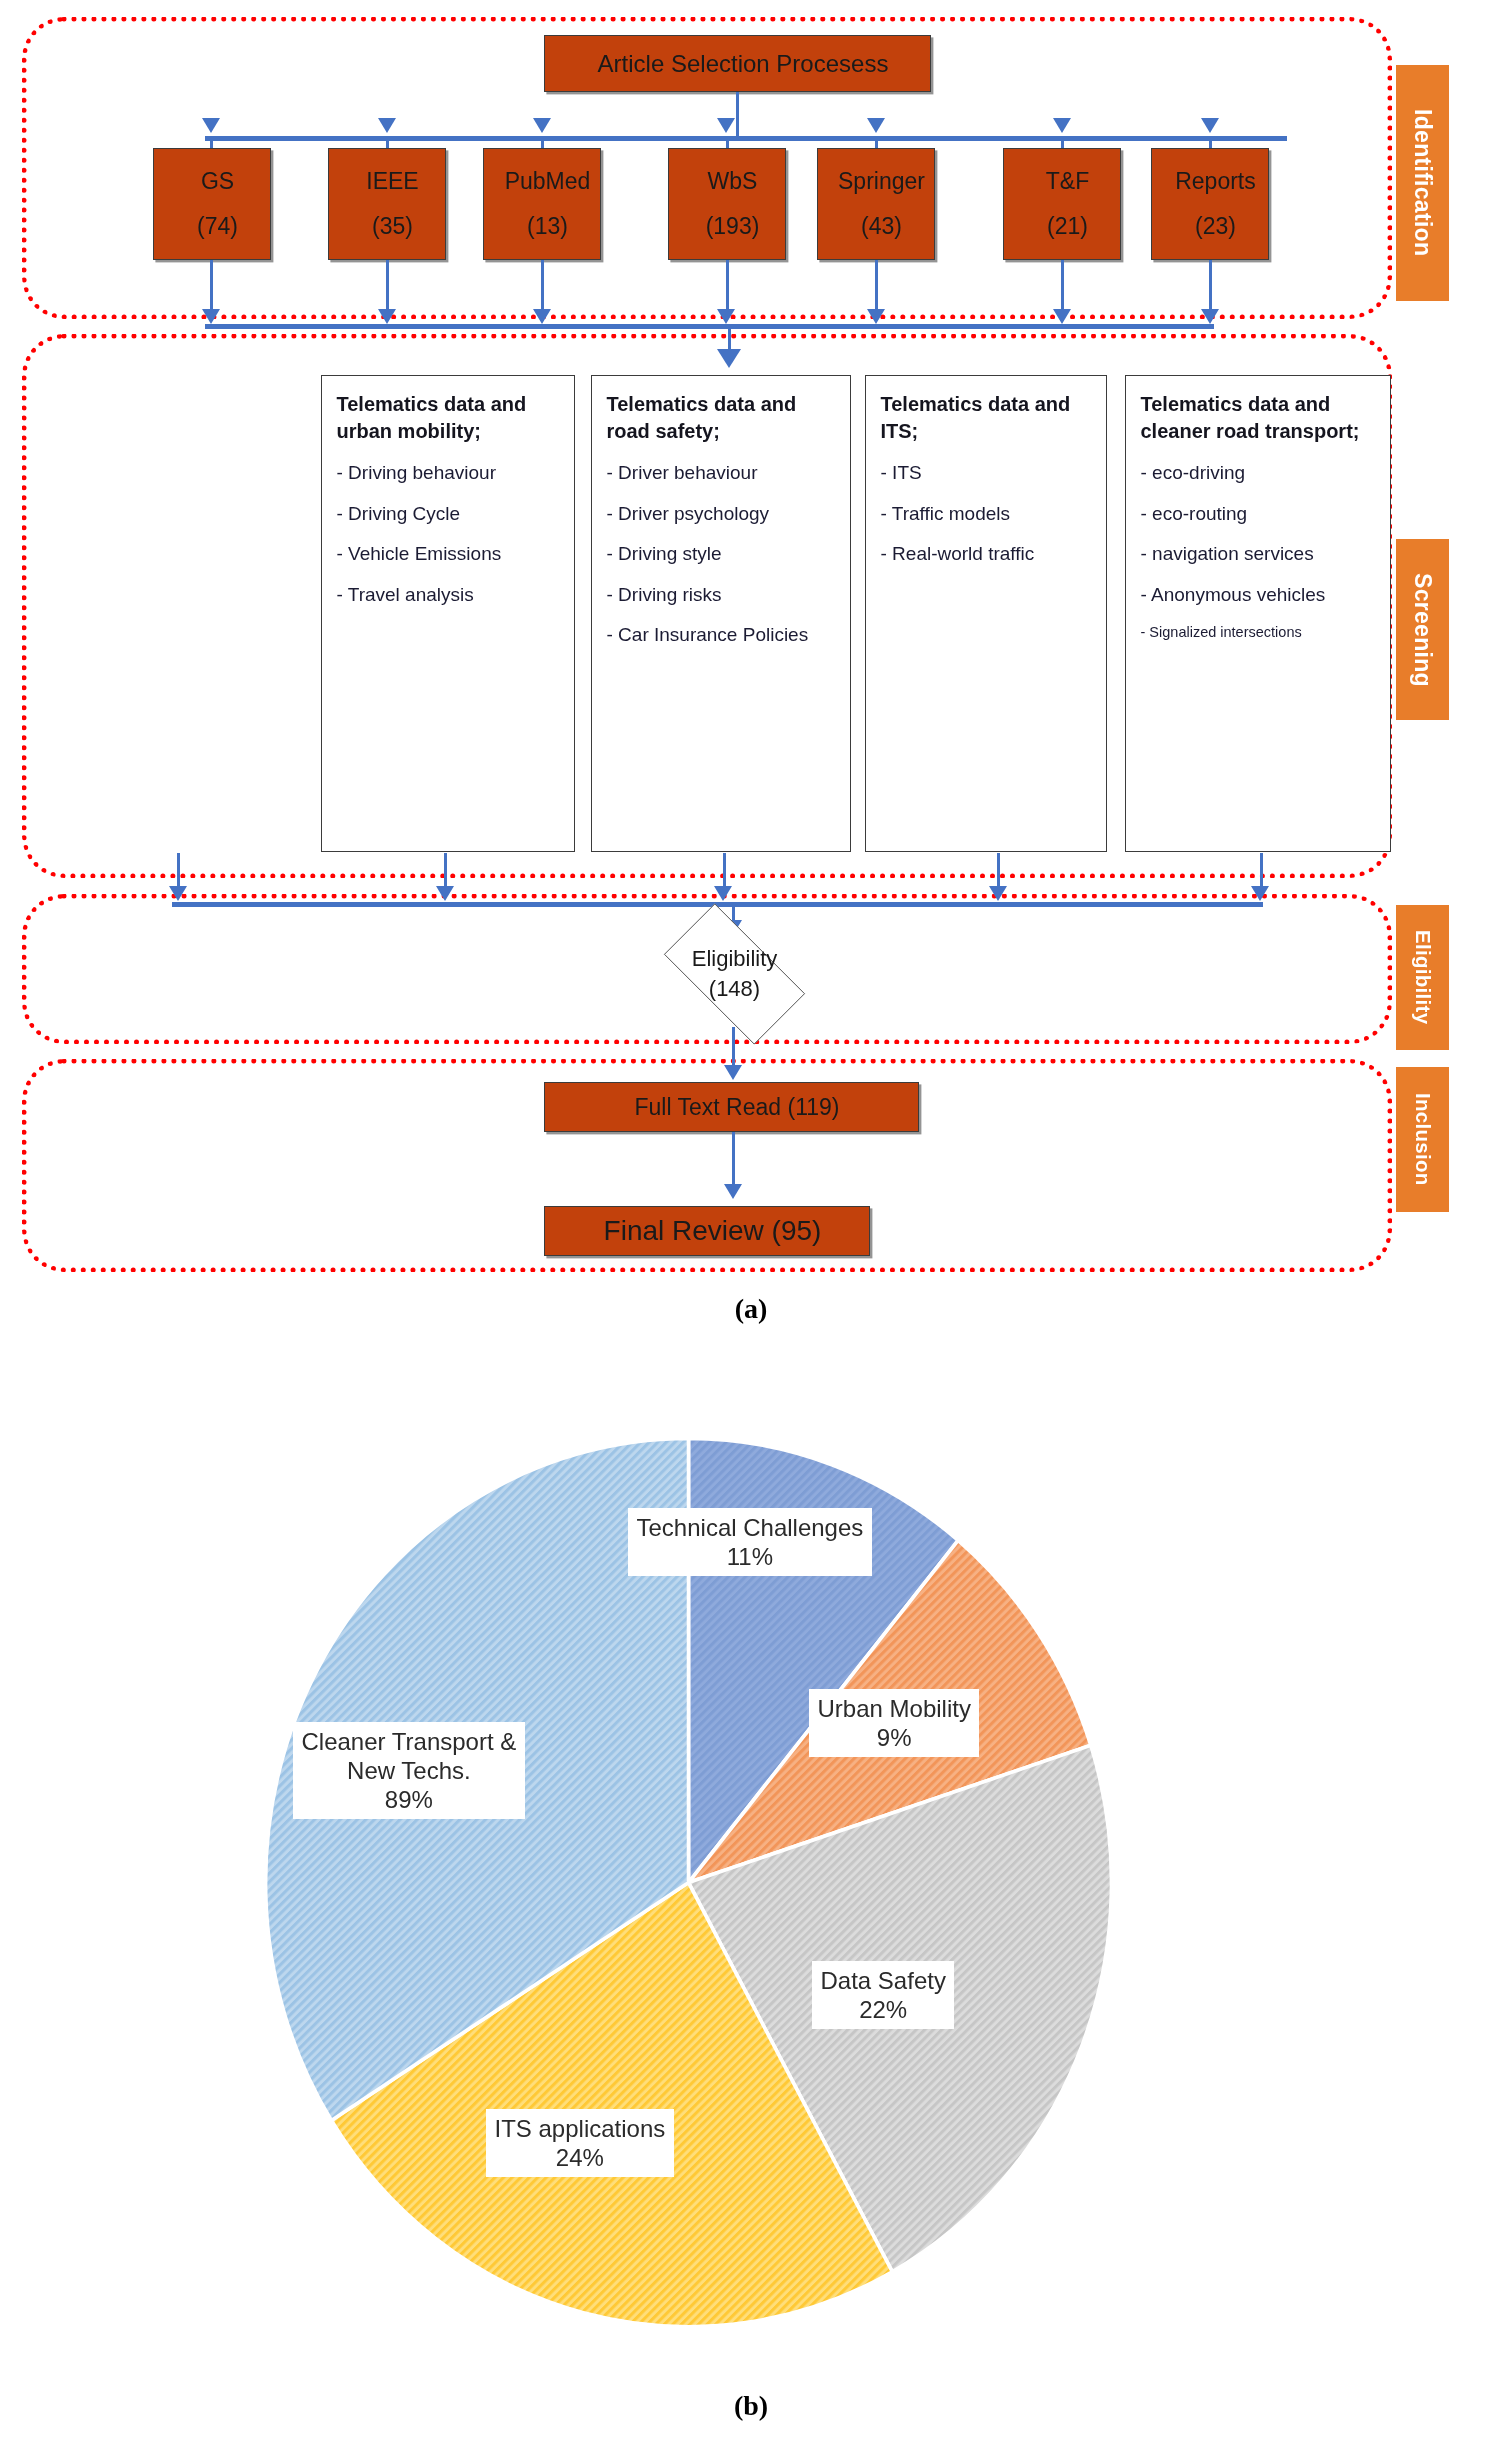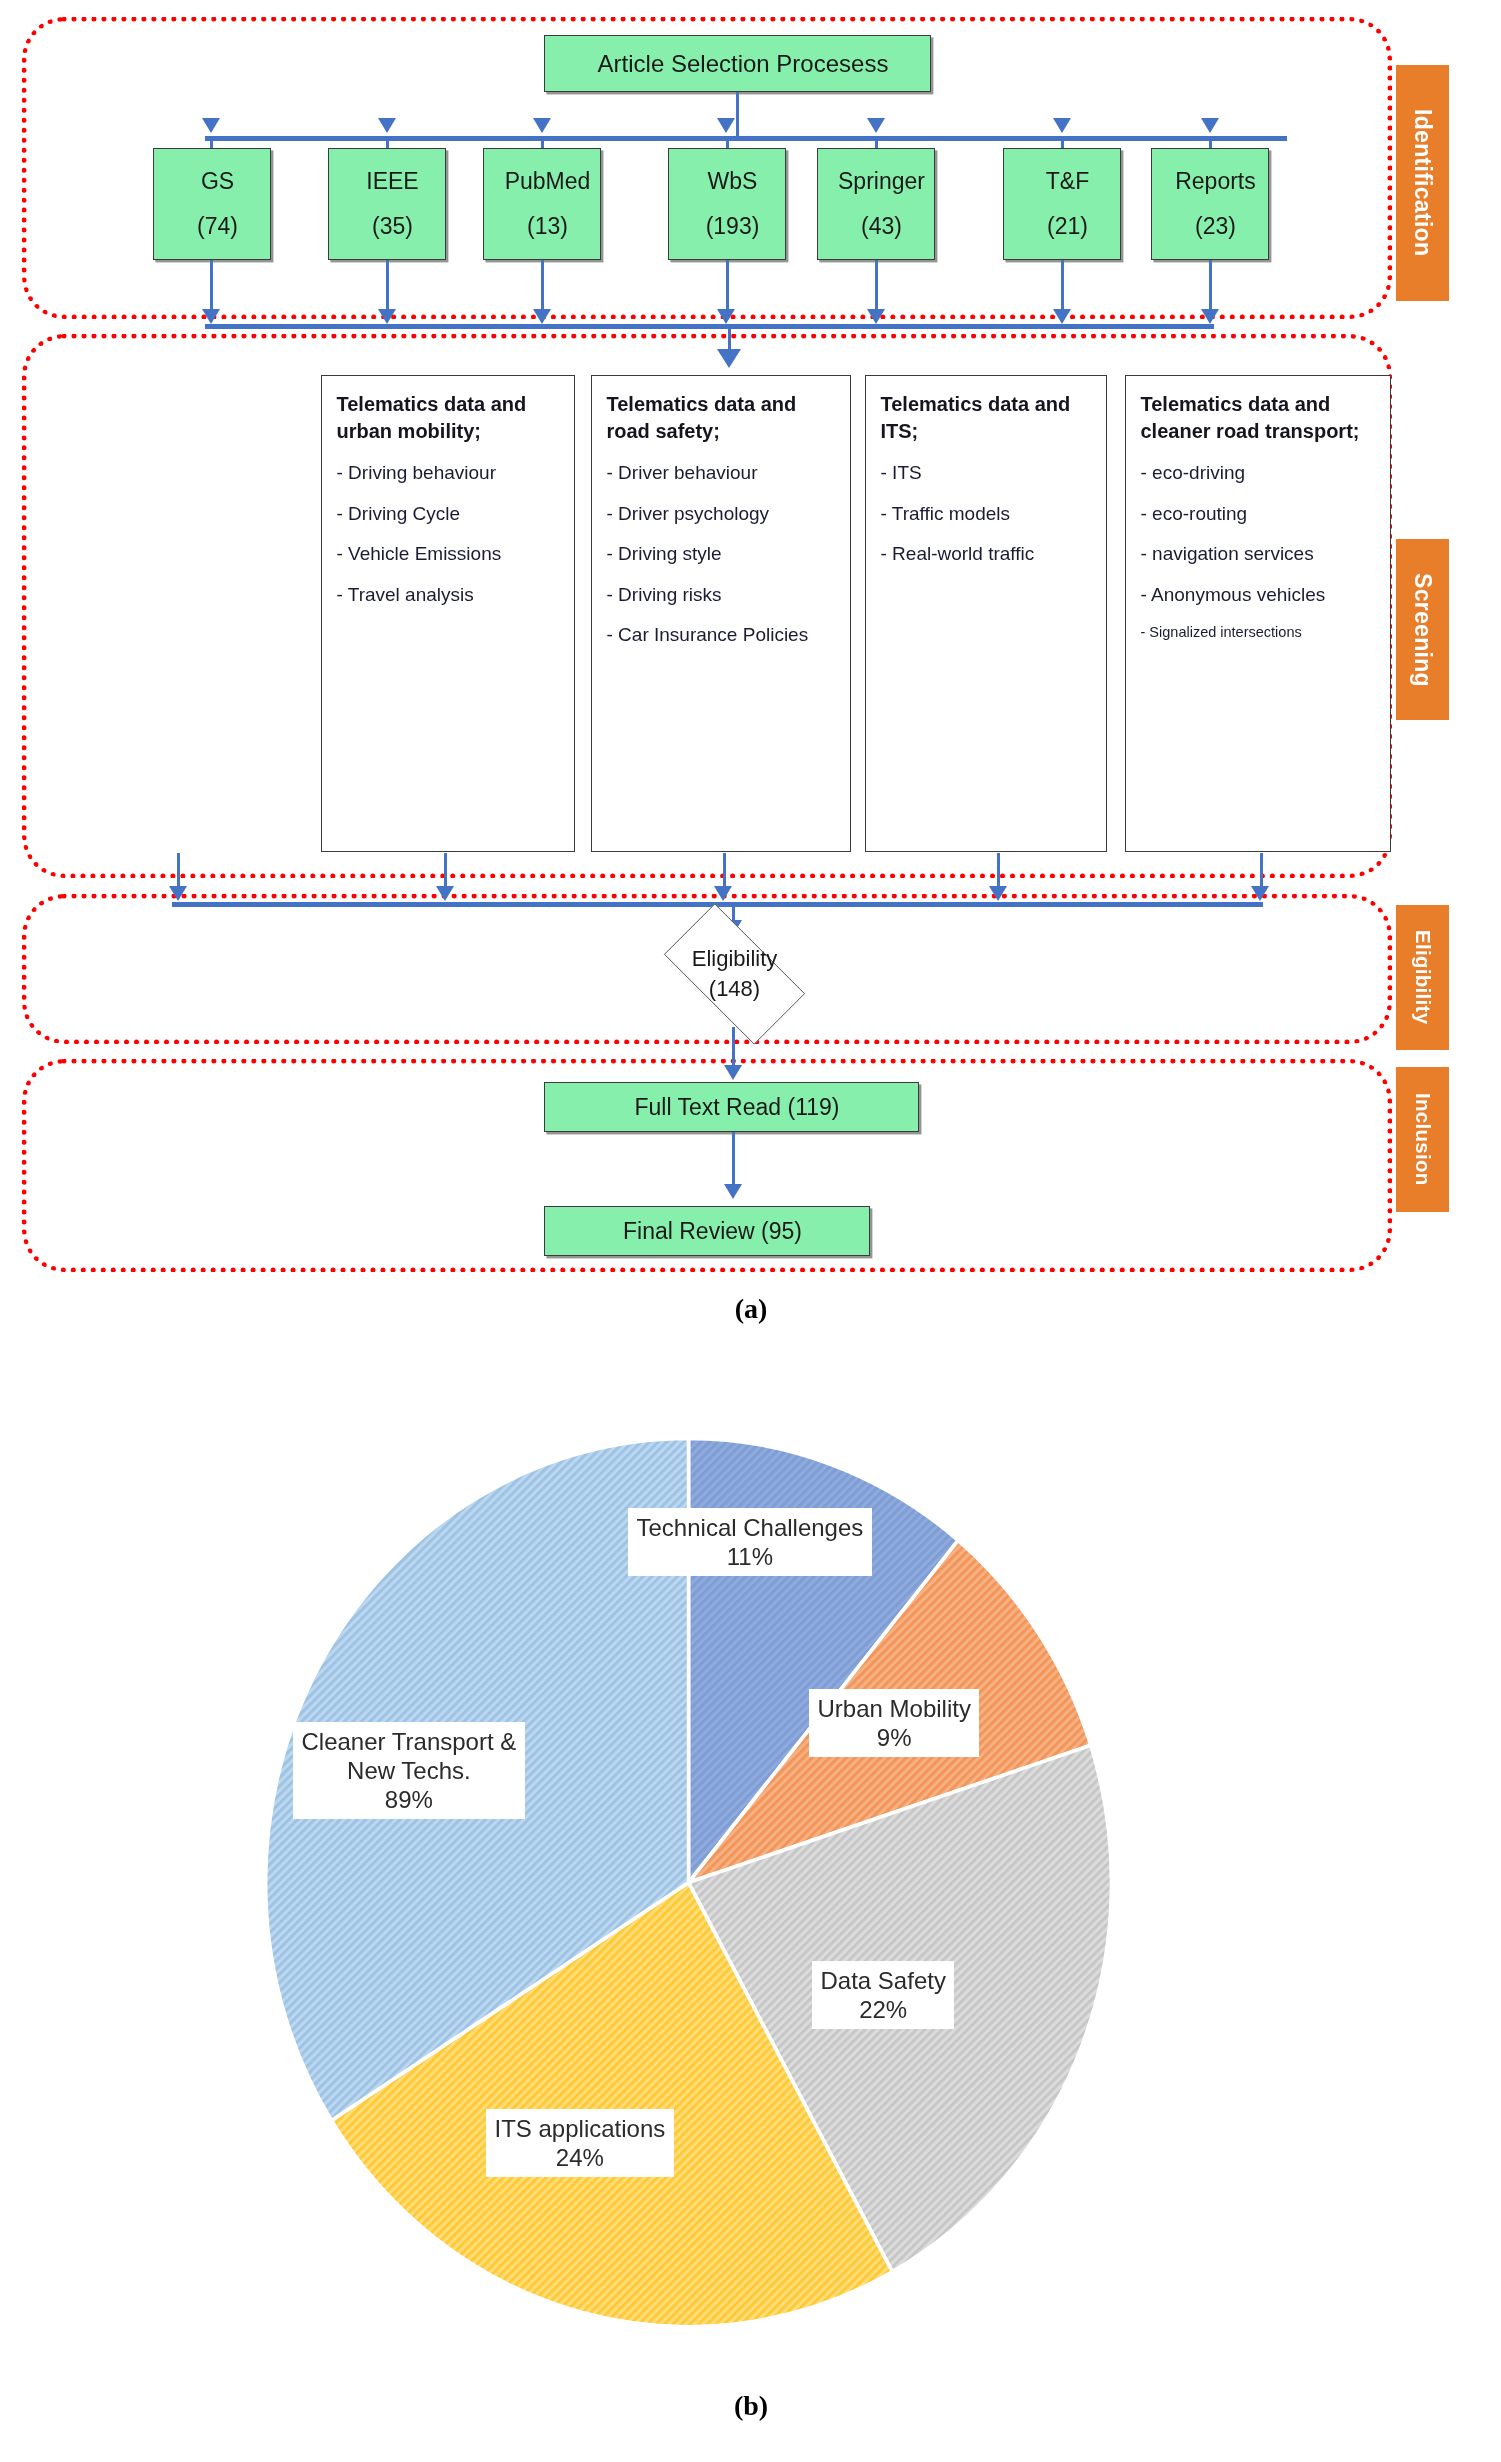--- a/index.html
+++ b/index.html
@@ -34,21 +34,21 @@
     letter-spacing: 0.3px;
   }
   #tab-identification { left: 1396px; top: 65px;  width: 53px; height: 236px; font-size: 23px; }
   #tab-screening      { left: 1396px; top: 539px;  width: 53px; height: 181px; font-size: 23px; }
   #tab-eligibility    { left: 1396px; top: 905px; width: 53px; height: 145px; font-size: 20.5px; }
   #tab-inclusion      { left: 1396px; top: 1067px; width: 53px; height: 145px; font-size: 20.5px; }
 
   
   .fbox {
     position: absolute;
-    background: #86efac;
+    background: #c2410c;
     border: 1.8px solid #3b3b3b;
     box-shadow: 2.4px 2.4px 0 rgba(60,60,60,0.55);
     display: flex; align-items: center; justify-content: center;
     text-align: center;
     color: #1a1a1a;
     padding-left: 11px;
   }
 
   #box-title {
     left: 544px; top: 35px; width: 387px; height: 57px;
@@ -106,21 +106,21 @@
     transform: rotate(45deg) scale(0.705);
     transform-origin: center;
   }
   #diamond-wrap .dia-text {
     position: absolute; inset: 0;
     display: flex; flex-direction: column; align-items: center; justify-content: center;
     gap: 4.8px; font-size: 22px; color: #1a1a1a;
   }
 
   #box-fulltext { left: 544px; top: 1082px; width: 375px; height: 50px; font-size: 23px; }
-  #box-final    { left: 544px; top: 1206px; width: 326px; height: 50px; font-size: 23px; }
+  #box-final    { left: 544px; top: 1206px; width: 326px; height: 50px; font-size: 28px; }
 
   
   .arrow-line { position: absolute; background: #4472C4; }
   .arrow-head {
     position: absolute; width: 0; height: 0;
     border-left: 9.7px solid transparent;
     border-right: 9.7px solid transparent;
     border-top: 15.7px solid #4472C4;
   }
   .arrow-head.wide {

